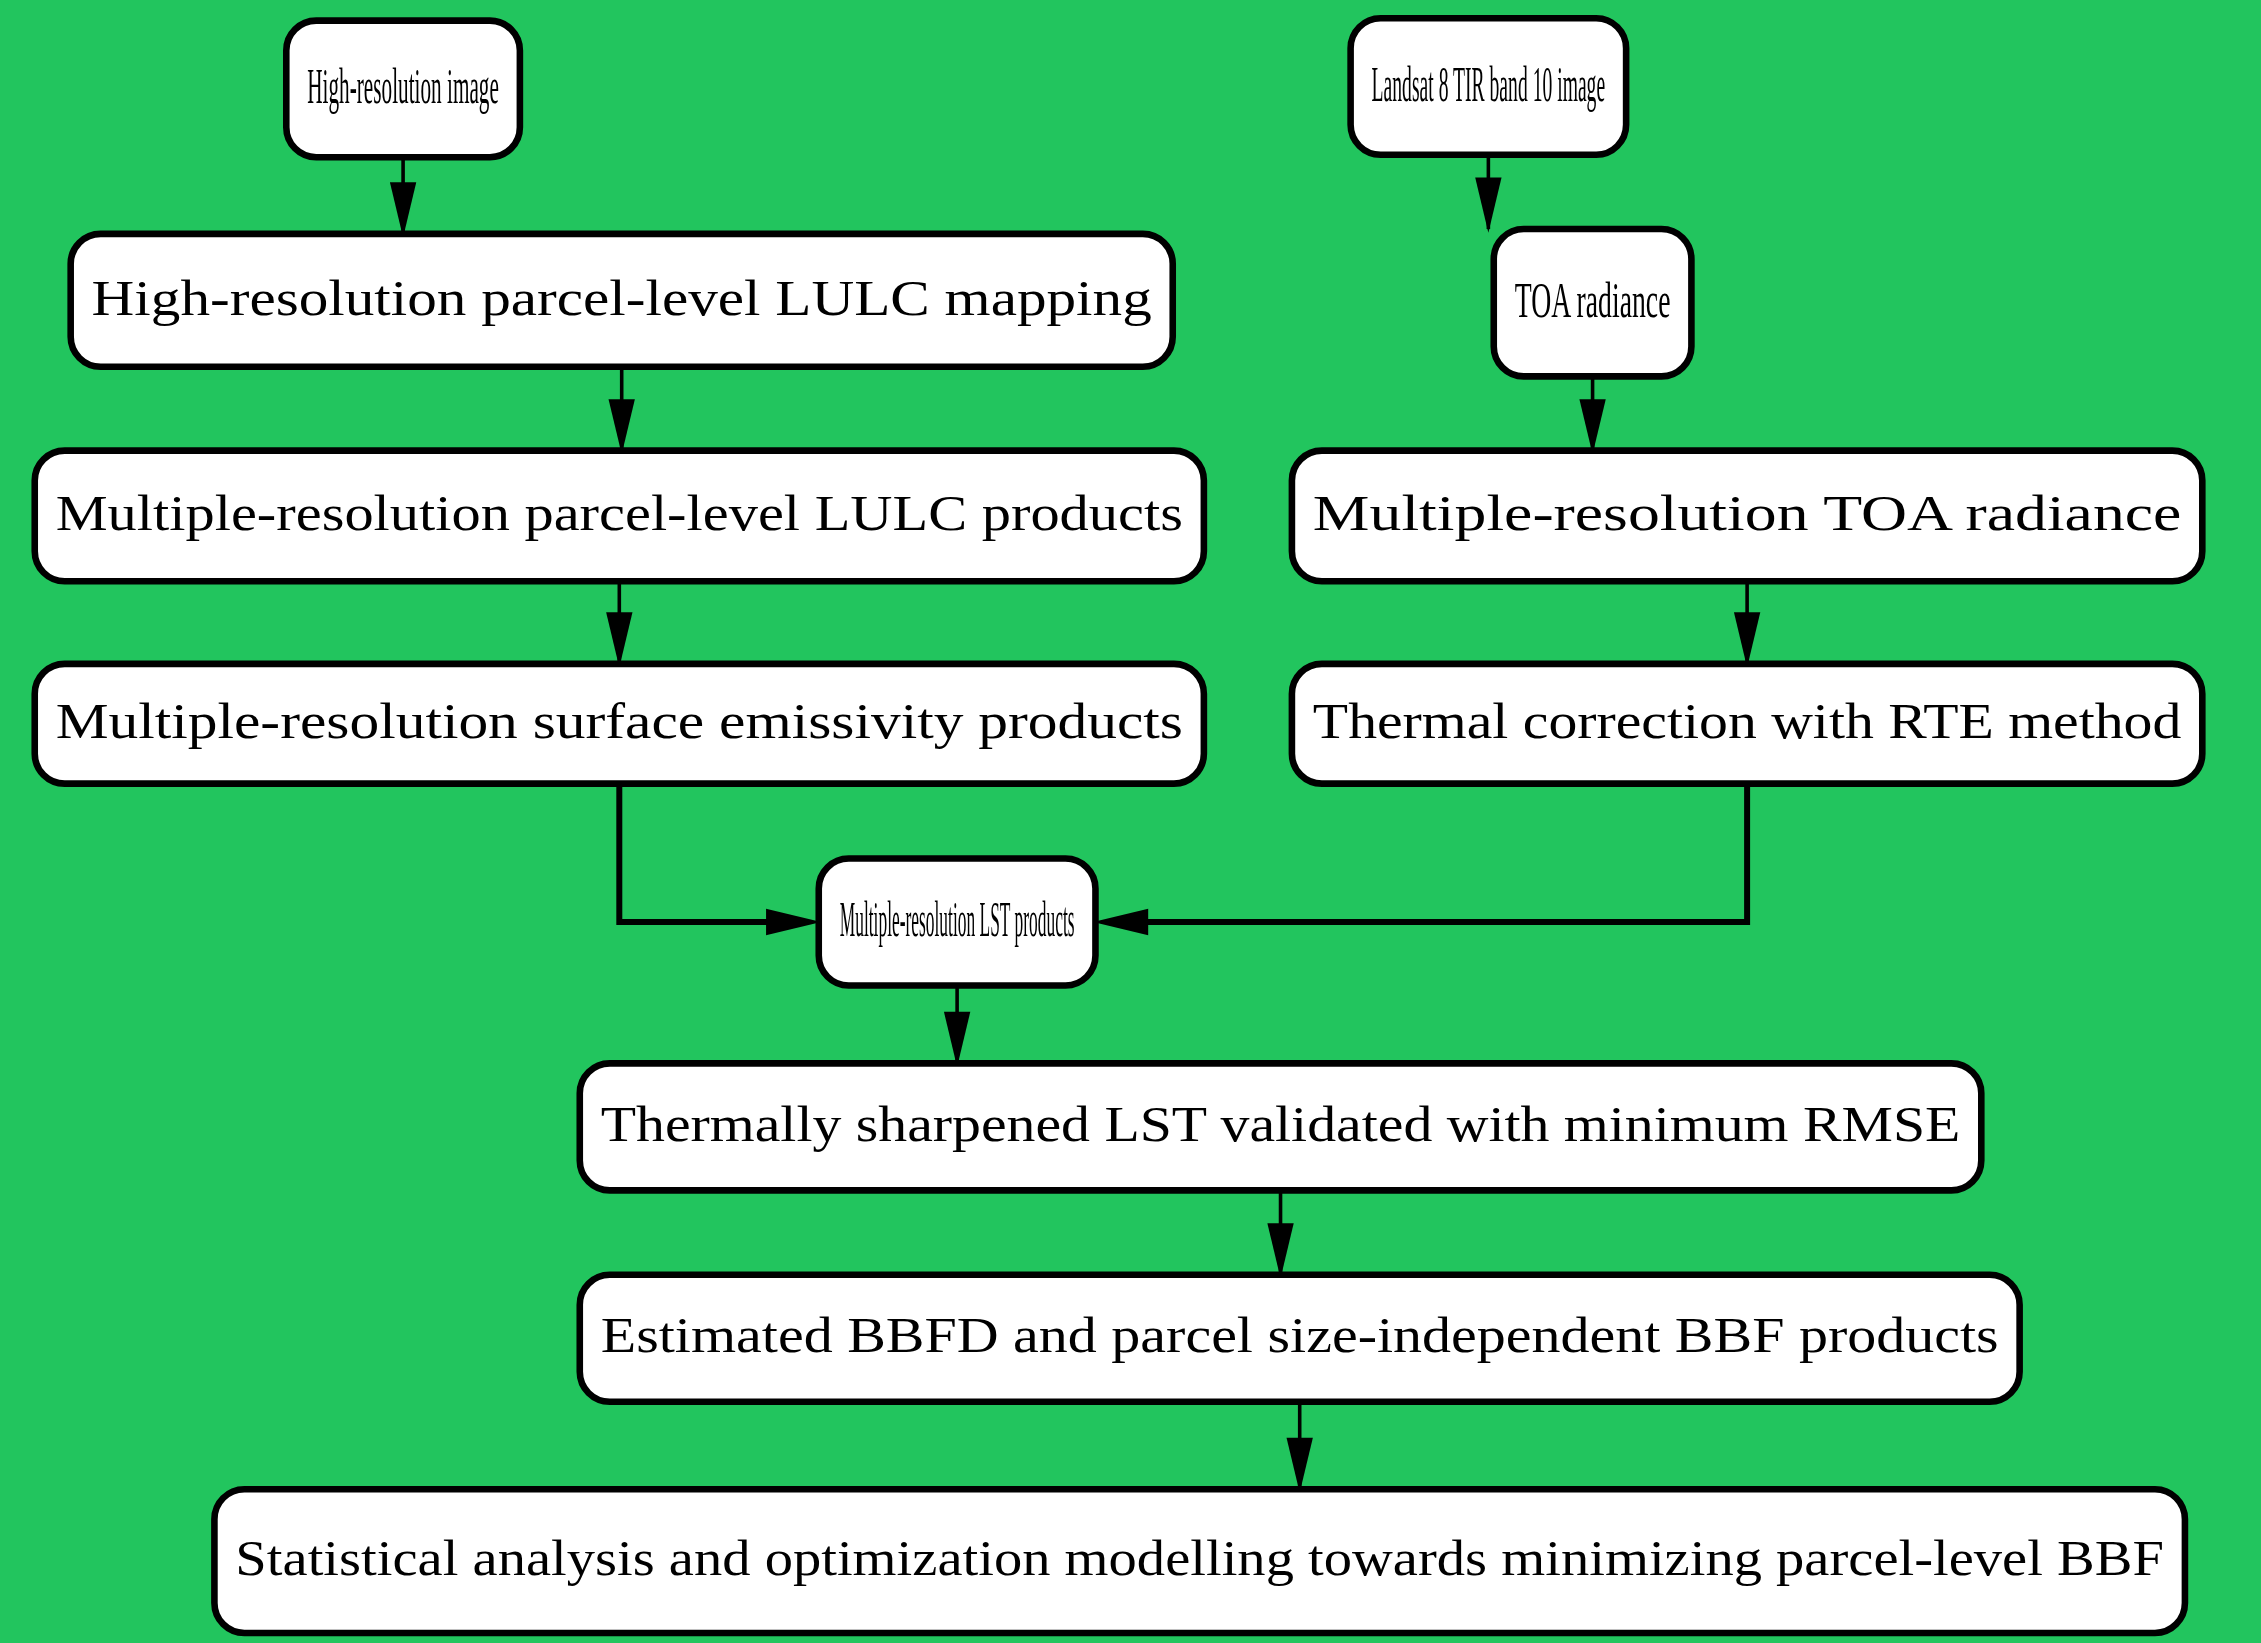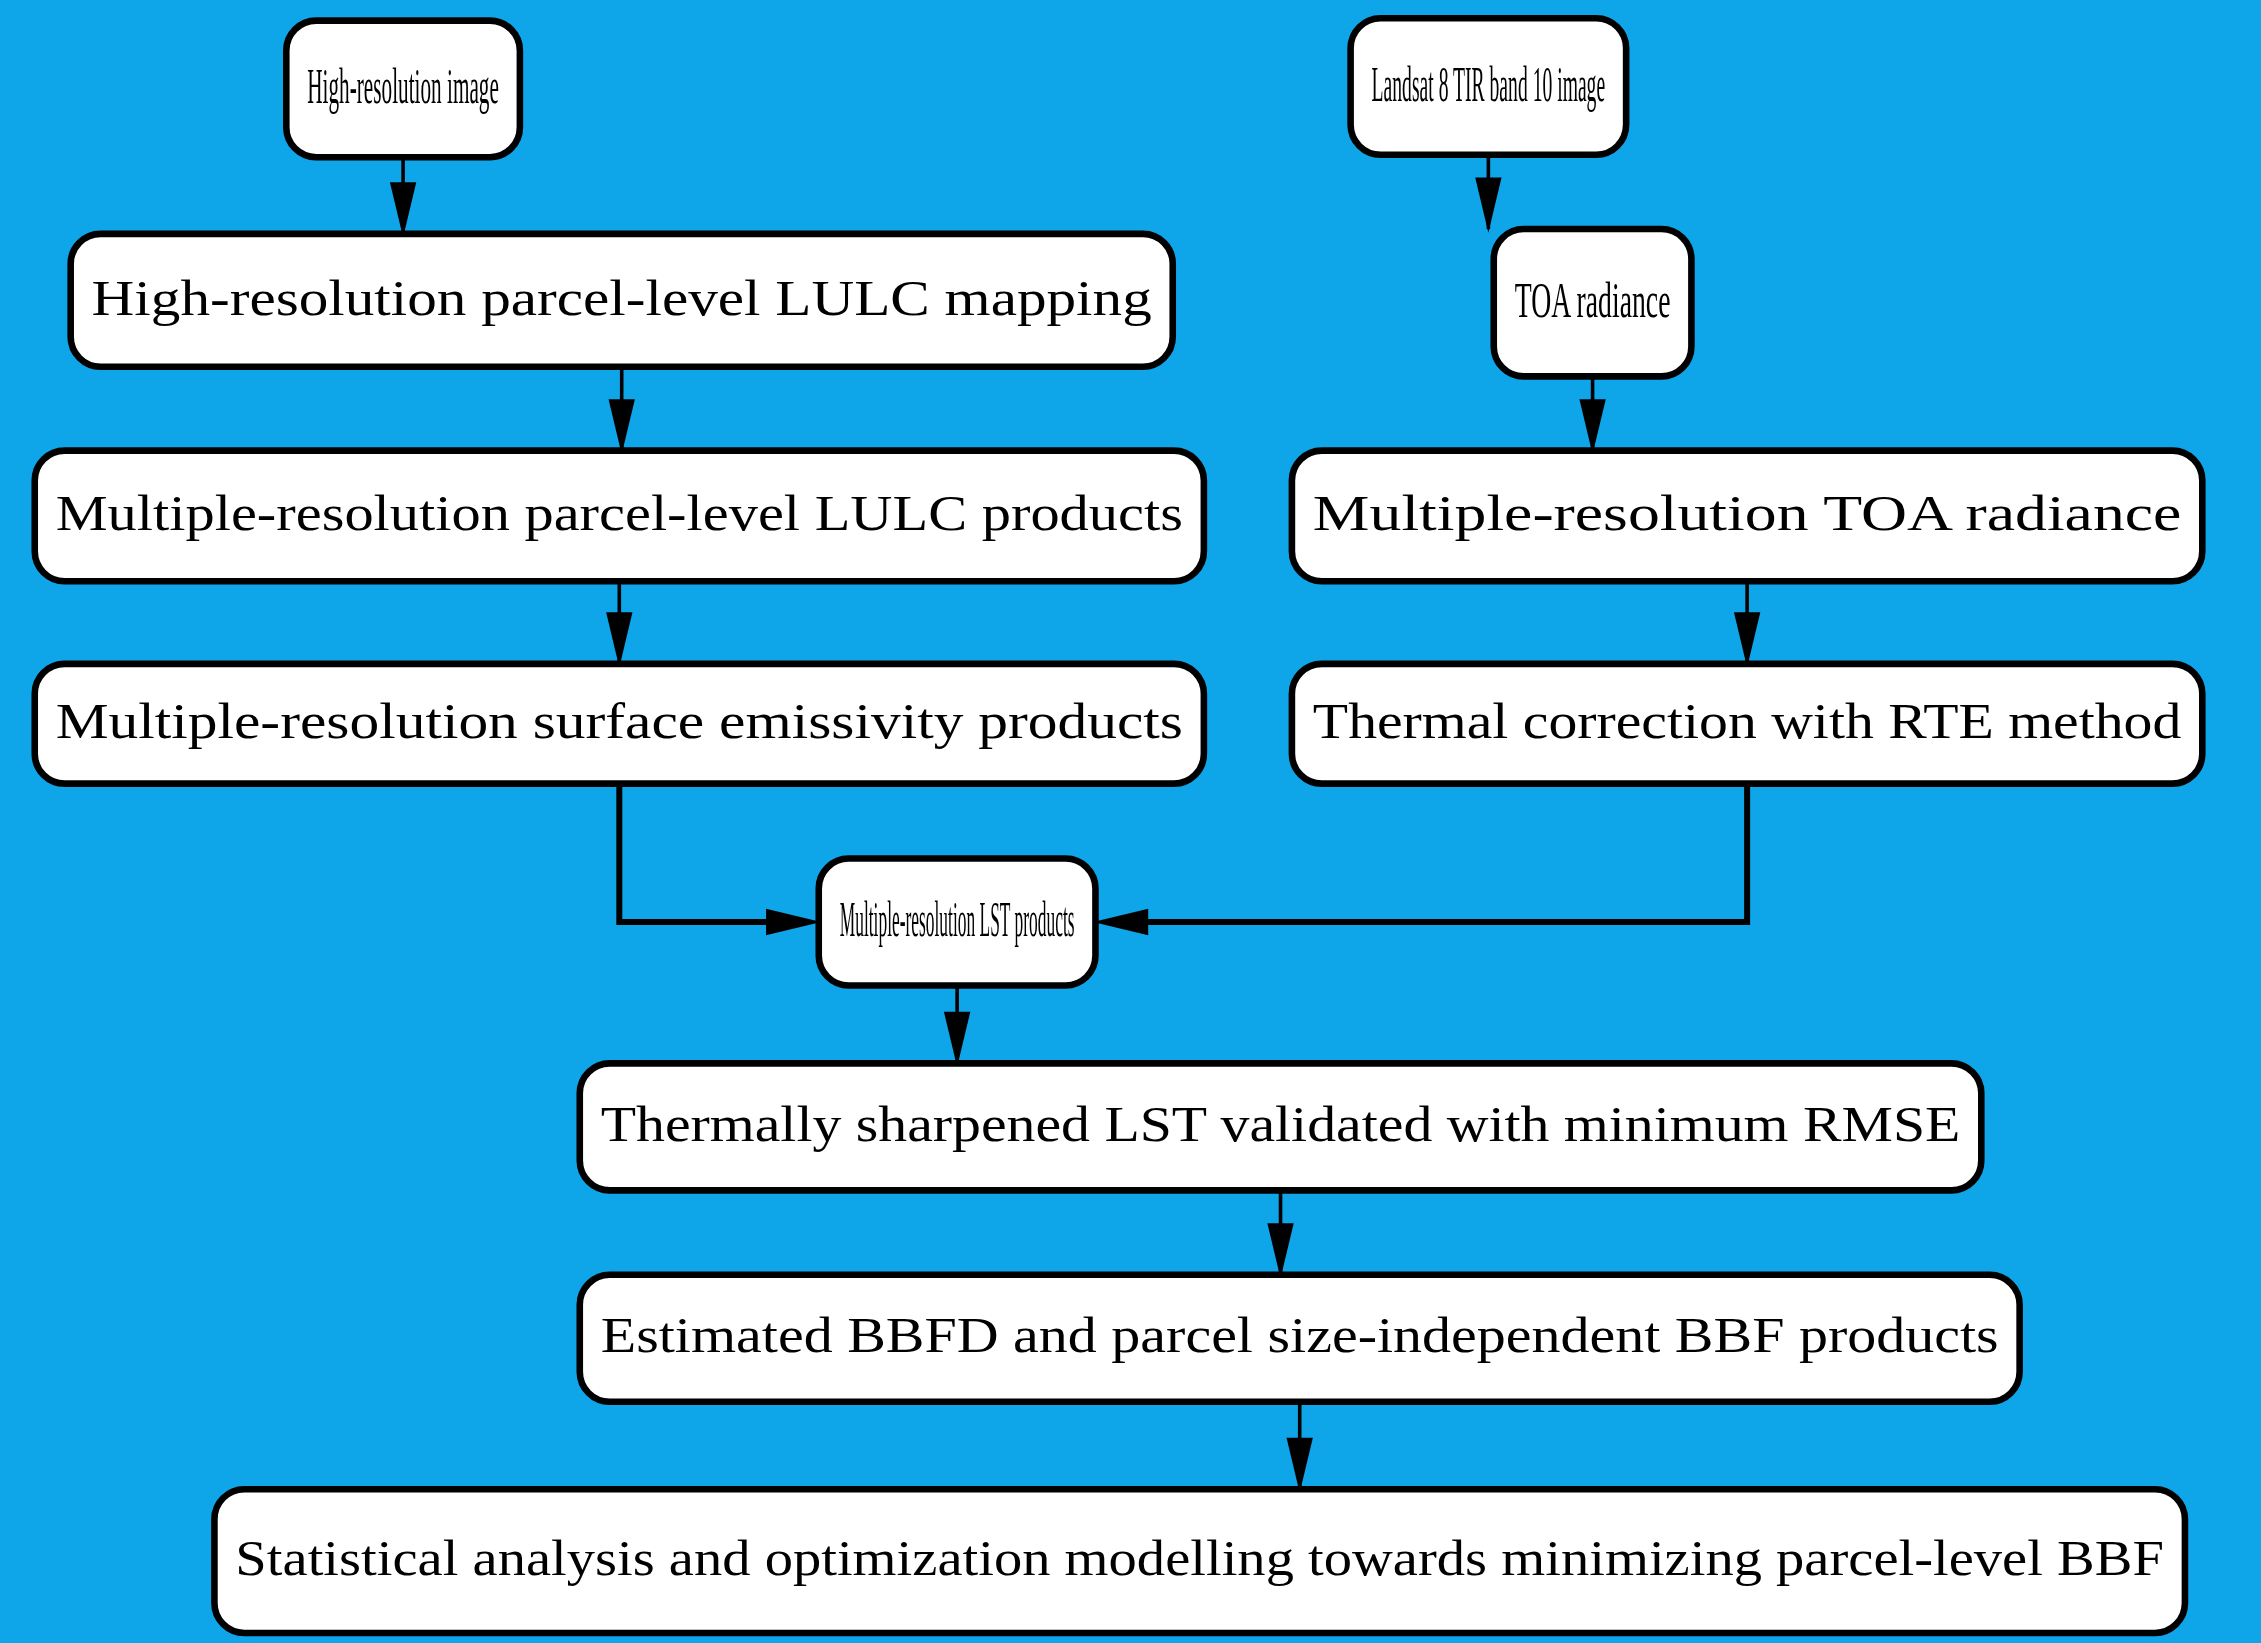--- a/index.html
+++ b/index.html
@@ -4,21 +4,21 @@
 <style>
   html, body {
     margin: 0;
     padding: 0;
     background: #ffffff;
   }
   #flowchart-root {
     position: relative;
     width: 2261px;
     height: 1644px;
-    background: #0ea5e9;
+    background: #22c55e;
     font-family: "Liberation Serif", "DejaVu Serif", serif;
     overflow: hidden;
   }
   svg.flow-svg {
     position: absolute;
     left: 0;
     top: 0;
     width: 2261px;
     height: 1644px;
   }

